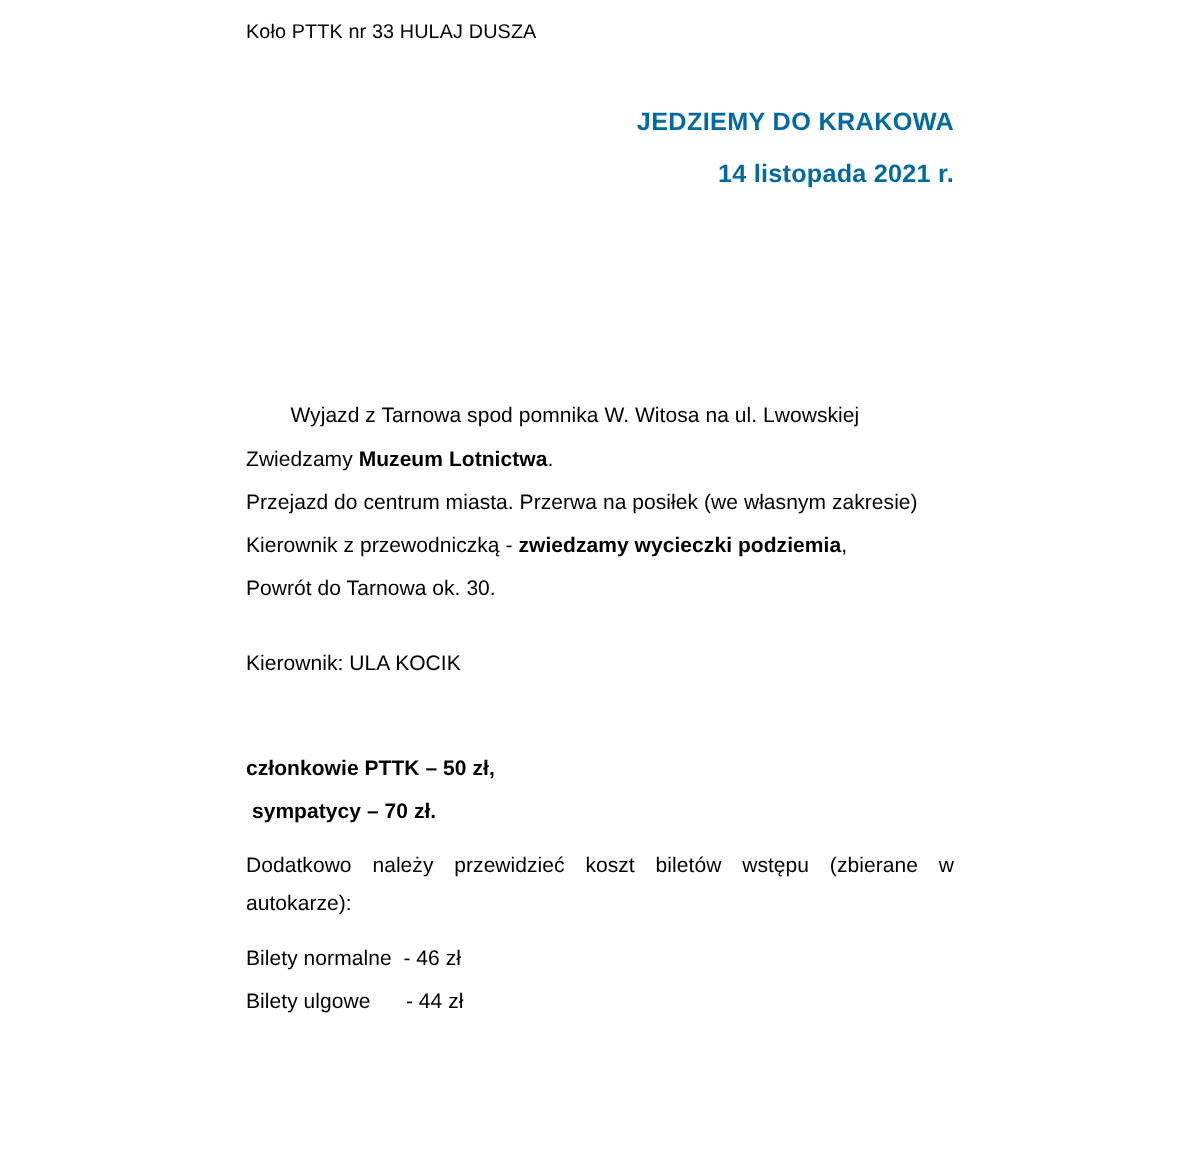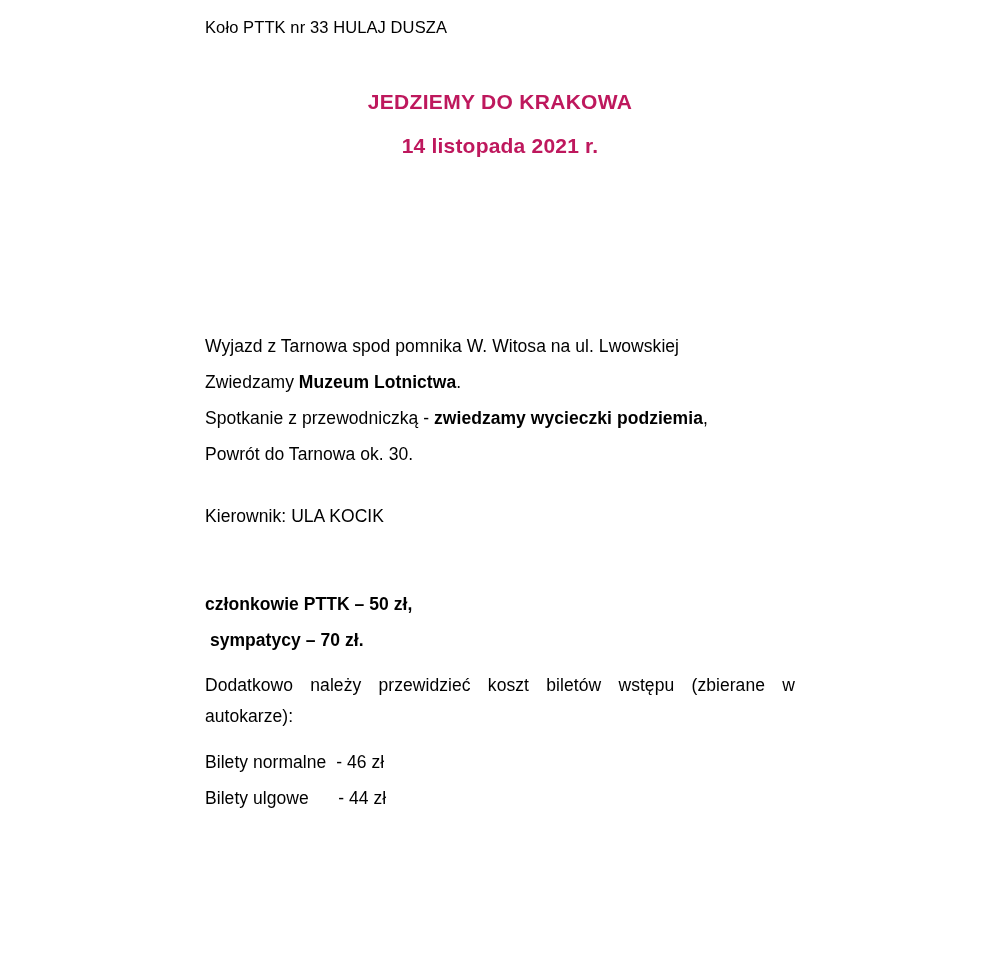--- a/index.html
+++ b/index.html
@@ -31,22 +31,22 @@
   
   .org-line {
     font-size: 16.5px;
     line-height: 20px;
     padding-top: 17px;
     letter-spacing: 0.1px;
     white-space: pre;
   }
   
   .title-block {
-    text-align: center;
-    color: #be185d;
+    text-align: right;
+    color: #0369a1;
     font-weight: bold;
     margin-top: 0;
   }
   .title-main {
     font-size: 21px;
     line-height: 26px;
     padding-top: 52px;
     letter-spacing: 0.3px;
     white-space: pre;
   }
@@ -68,42 +68,43 @@
   .bold-line { font-weight: bold; }
   .justified {
     text-align: justify;
     text-justify: inter-word;
     line-height: 31px;
     white-space: normal;
   }
   .spacer-sm { height: 12px; }
   .spacer-md { height: 26px; }
   .spacer-lg { height: 40px; }
-  .blk-wyjazd { padding-top: 170px; }
+  .blk-wyjazd { padding-top: 170px; margin-left: 37px; }
 </style>
 </head>
 <body>
 
 <div id="page">
   <div class="doc">
 
     <div class="org-line">Koło PTTK nr 33 HULAJ DUSZA</div>
 
     <div class="title-block">
       <div class="title-main">JEDZIEMY DO KRAKOWA</div>
       <div class="title-date">14 listopada 2021 r.</div>
     </div>
 
     <div class="para blk-wyjazd">Wyjazd z Tarnowa spod pomnika W. Witosa na ul. Lwowskiej</div>
 
 
     <div class="para"><span>Zwiedzamy </span><span class="b">Muzeum Lotnictwa</span><span>.</span></div>
 
+    <div class="para">Przejazd do centrum miasta. Przerwa na posiłek (we własnym zakresie)</div>
 
-    <div class="para"><span>Spotkanie z przewodniczką - </span><span class="b">zwiedzamy wycieczki podziemia</span><span>,</span></div>
+    <div class="para"><span>Kierownik z przewodniczką - </span><span class="b">zwiedzamy wycieczki podziemia</span><span>,</span></div>
 
     <div class="para">Powrót do Tarnowa ok. 30.</div>
 
     <div class="spacer-md"></div>
 
     <div class="para">Kierownik: ULA KOCIK</div>
 
     <div class="spacer-lg"></div>
 
 

